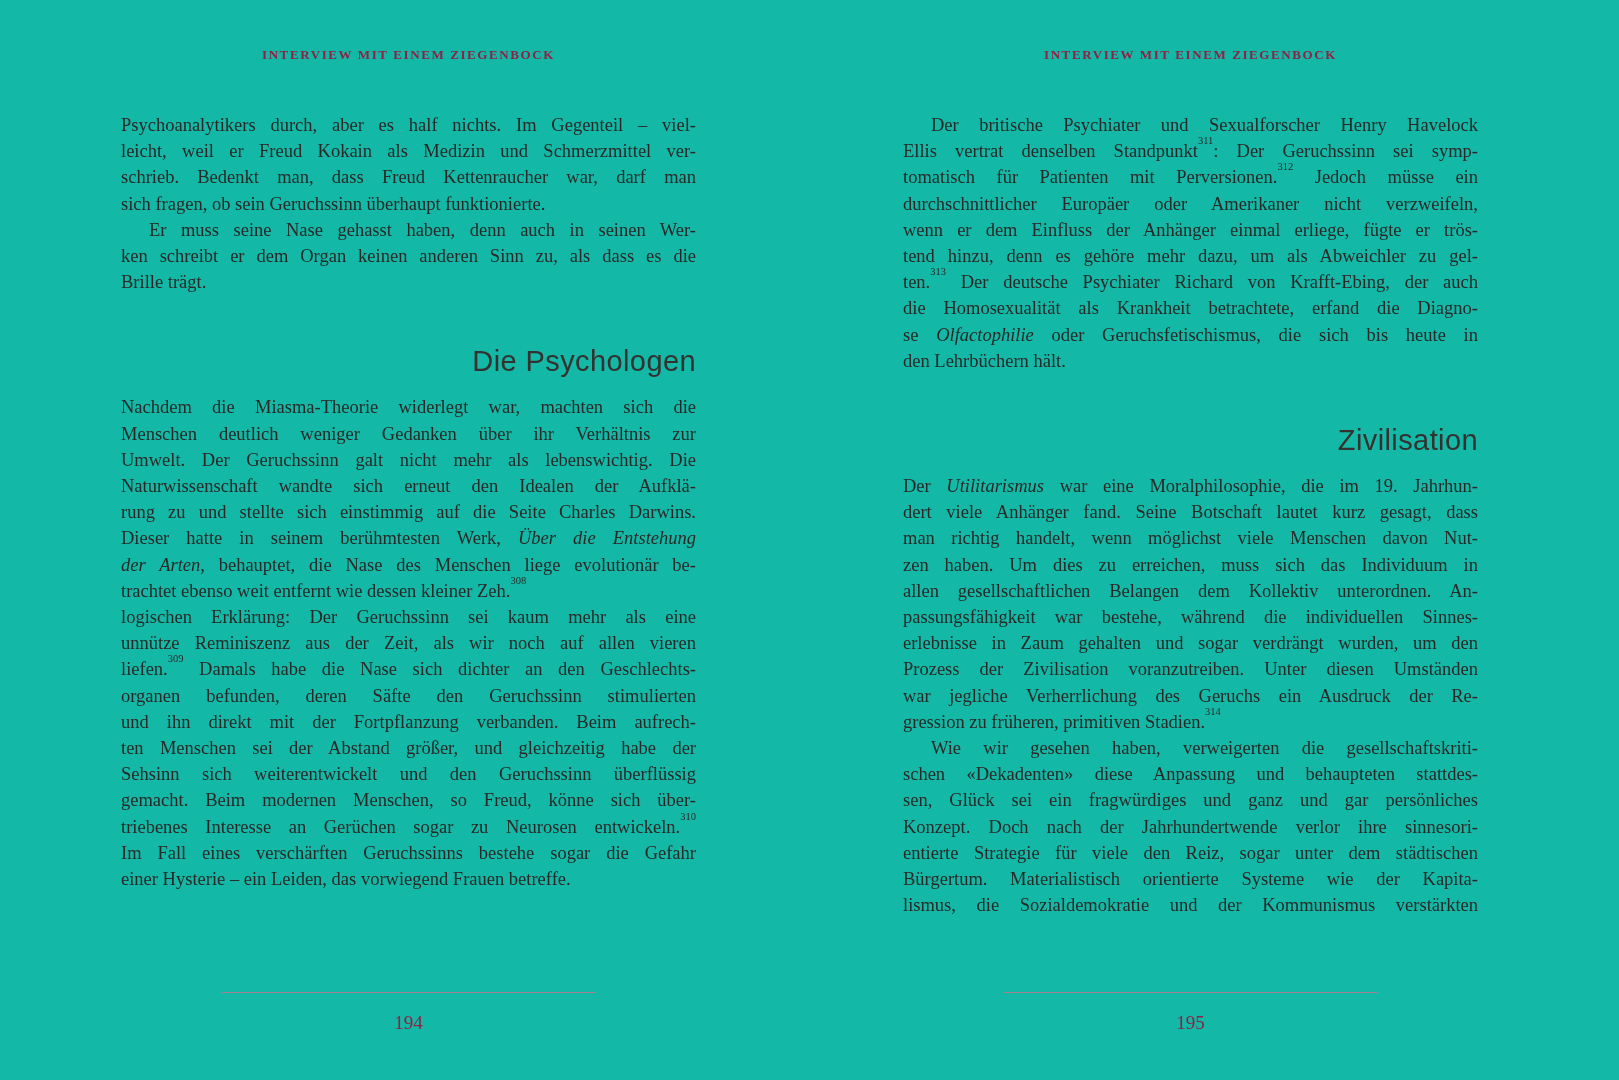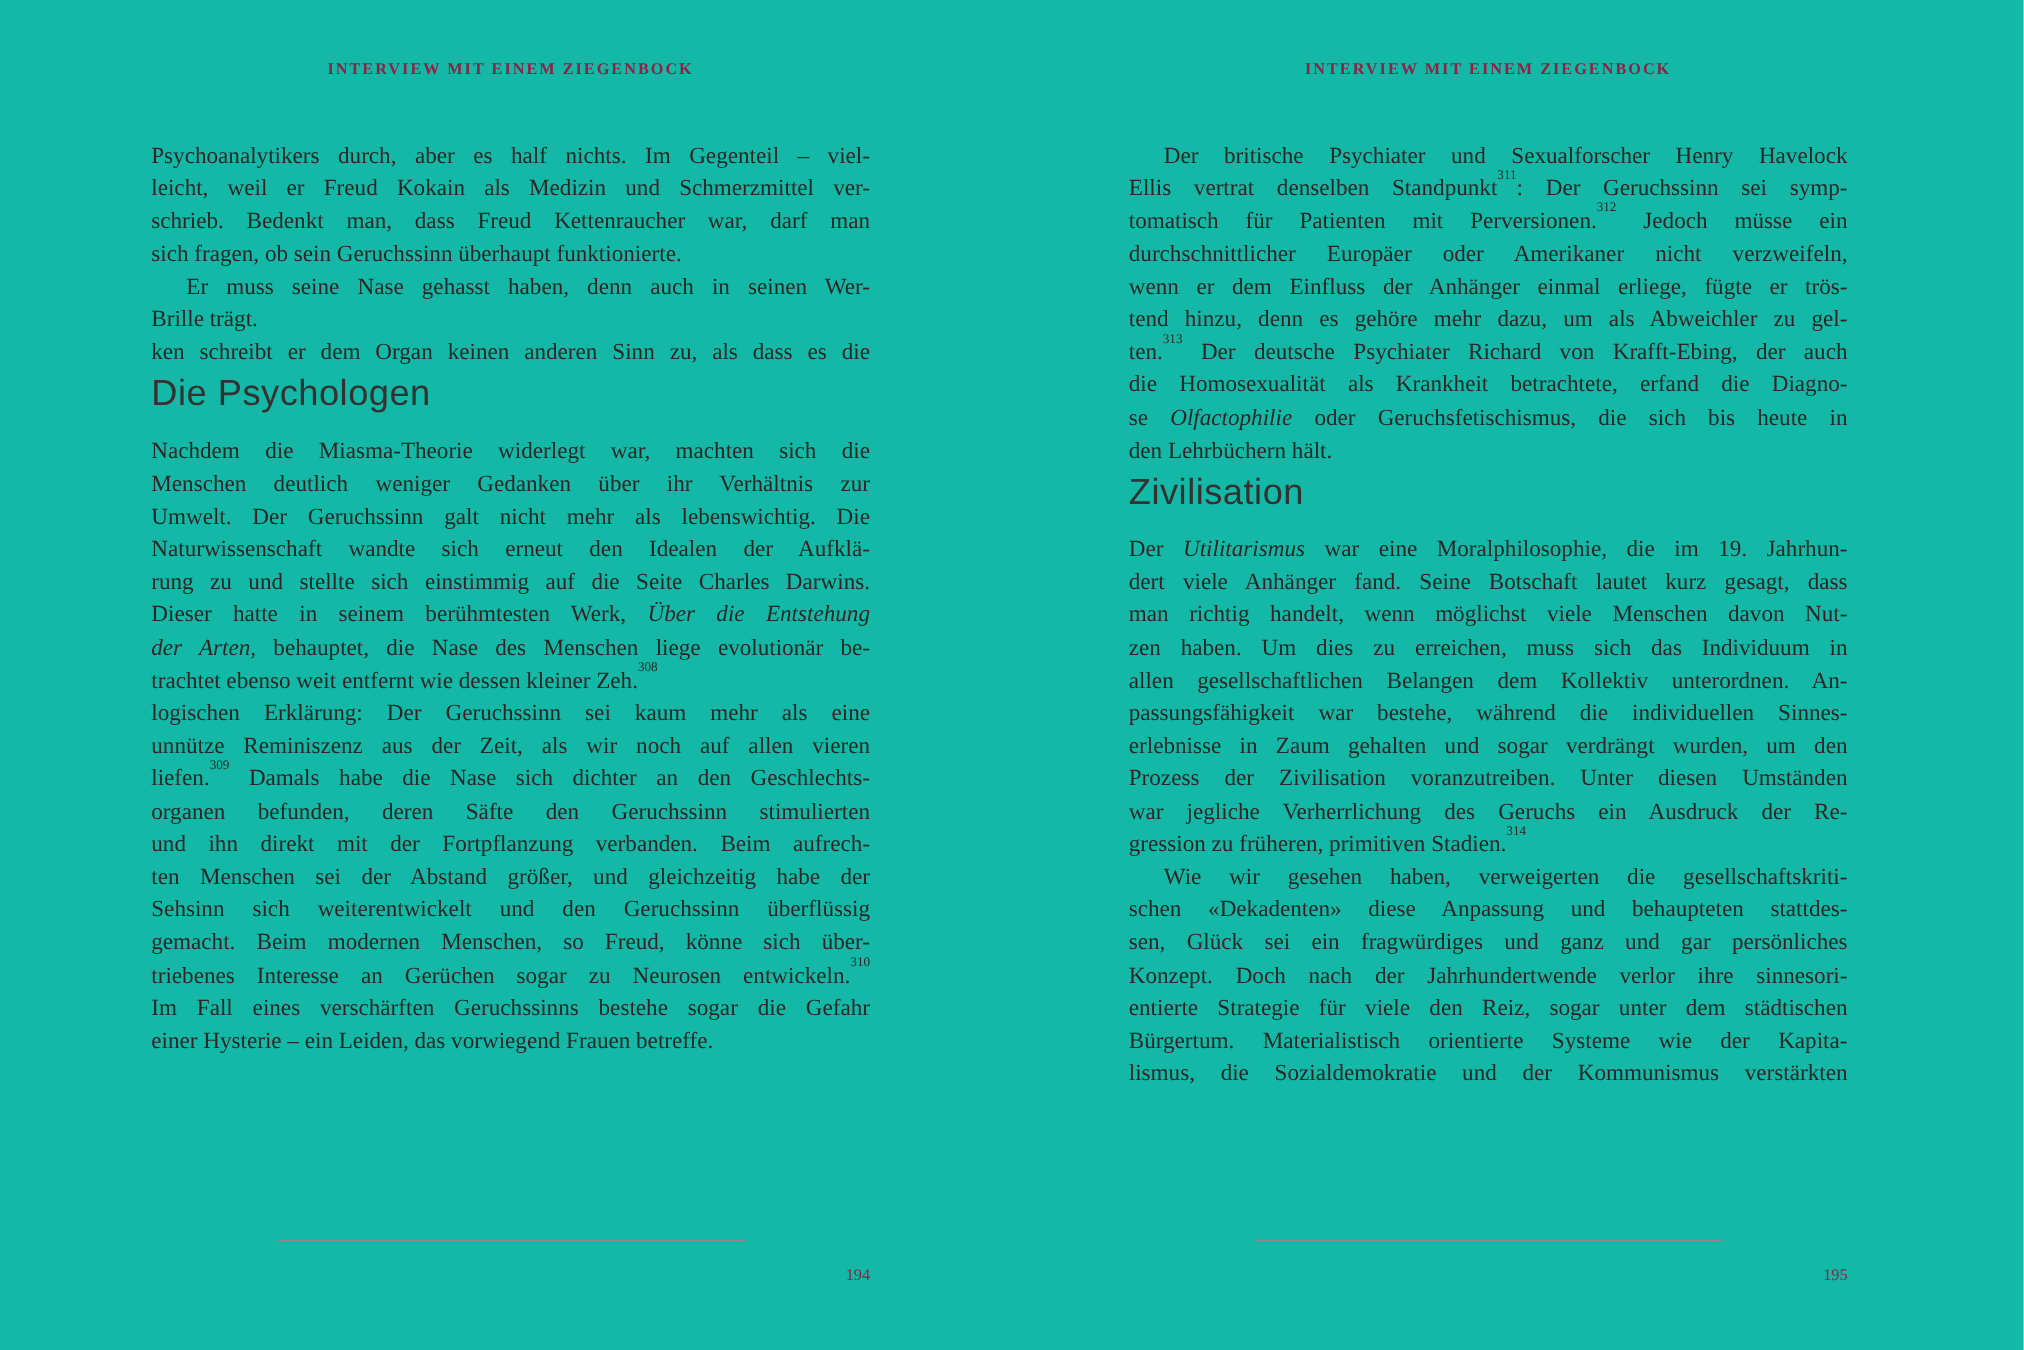--- a/index.html
+++ b/index.html
@@ -26,55 +26,55 @@
   }
   .paragraph { margin:0; }
   .line { text-align:justify; text-align-last:justify; }
   .line.indent { text-indent:28px; }
   .line.last { text-align-last:left; }
 
   .section-heading {
     font-family:"Liberation Sans","DejaVu Sans",sans-serif;
     font-weight:300; font-size:29px; line-height:40px;
     letter-spacing:0.4px;
-    margin-bottom:13px;
-    text-align:left; color:#333230;
+    margin-top:46px; margin-bottom:13px;
+    text-align:right; color:#333230;
   }
 
   sup { font-size:10.5px; line-height:0; position:relative; top:-6px; letter-spacing:0; }
   i { font-style:italic; }
 
   .page-footer { position:absolute; left:0; right:0; top:0; height:0; }
   .footer-rule {
     position:absolute; top:992px; left:50%; width:374px; margin-left:-187px;
     border-top:1.5px solid #a5808d; height:0;
   }
   .page-number {
     position:absolute; top:1012px; left:0; right:0;
-    text-align:right; font-size:13px; color:#8e2144;
+    text-align:center; font-size:19px; color:#8e2144;
   }
 </style>
 </head>
 <body>
 
 <div class="spread">
 
   <section class="page left">
     <div class="running-head">INTERVIEW MIT EINEM ZIEGENBOCK</div>
     <div class="text-block">
         <div class="paragraph">
           <div class="line">Psychoanalytikers durch, aber es half nichts. Im Gegenteil – viel-</div>
           <div class="line">leicht, weil er Freud Kokain als Medizin und Schmerzmittel ver-</div>
           <div class="line">schrieb. Bedenkt man, dass Freud Kettenraucher war, darf man</div>
           <div class="line last">sich fragen, ob sein Geruchssinn überhaupt funktionierte.</div>
         </div>
         <div class="paragraph">
           <div class="line indent">Er muss seine Nase gehasst haben, denn auch in seinen Wer-</div>
+          <div class="line">ken schreibt er dem Organ keinen anderen Sinn zu, als dass es die</div>
           <div class="line last">Brille trägt.</div>
-          <div class="line">ken schreibt er dem Organ keinen anderen Sinn zu, als dass es die</div>
         </div>
         <div class="section-heading">Die Psychologen</div>
         <div class="paragraph">
           <div class="line">Nachdem die Miasma-Theorie widerlegt war, machten sich die</div>
           <div class="line">Menschen deutlich weniger Gedanken über ihr Verhältnis zur</div>
           <div class="line">Umwelt. Der Geruchssinn galt nicht mehr als lebenswichtig. Die</div>
           <div class="line">Naturwissenschaft wandte sich erneut den Idealen der Aufklä-</div>
           <div class="line">rung zu und stellte sich einstimmig auf die Seite Charles Darwins.</div>
           <div class="line">Dieser hatte in seinem berühmtesten Werk, <i>Über die Entstehung</i></div>
           <div class="line"><i>der Arten,</i> behauptet, die Nase des Menschen liege evolutionär be-</div>

